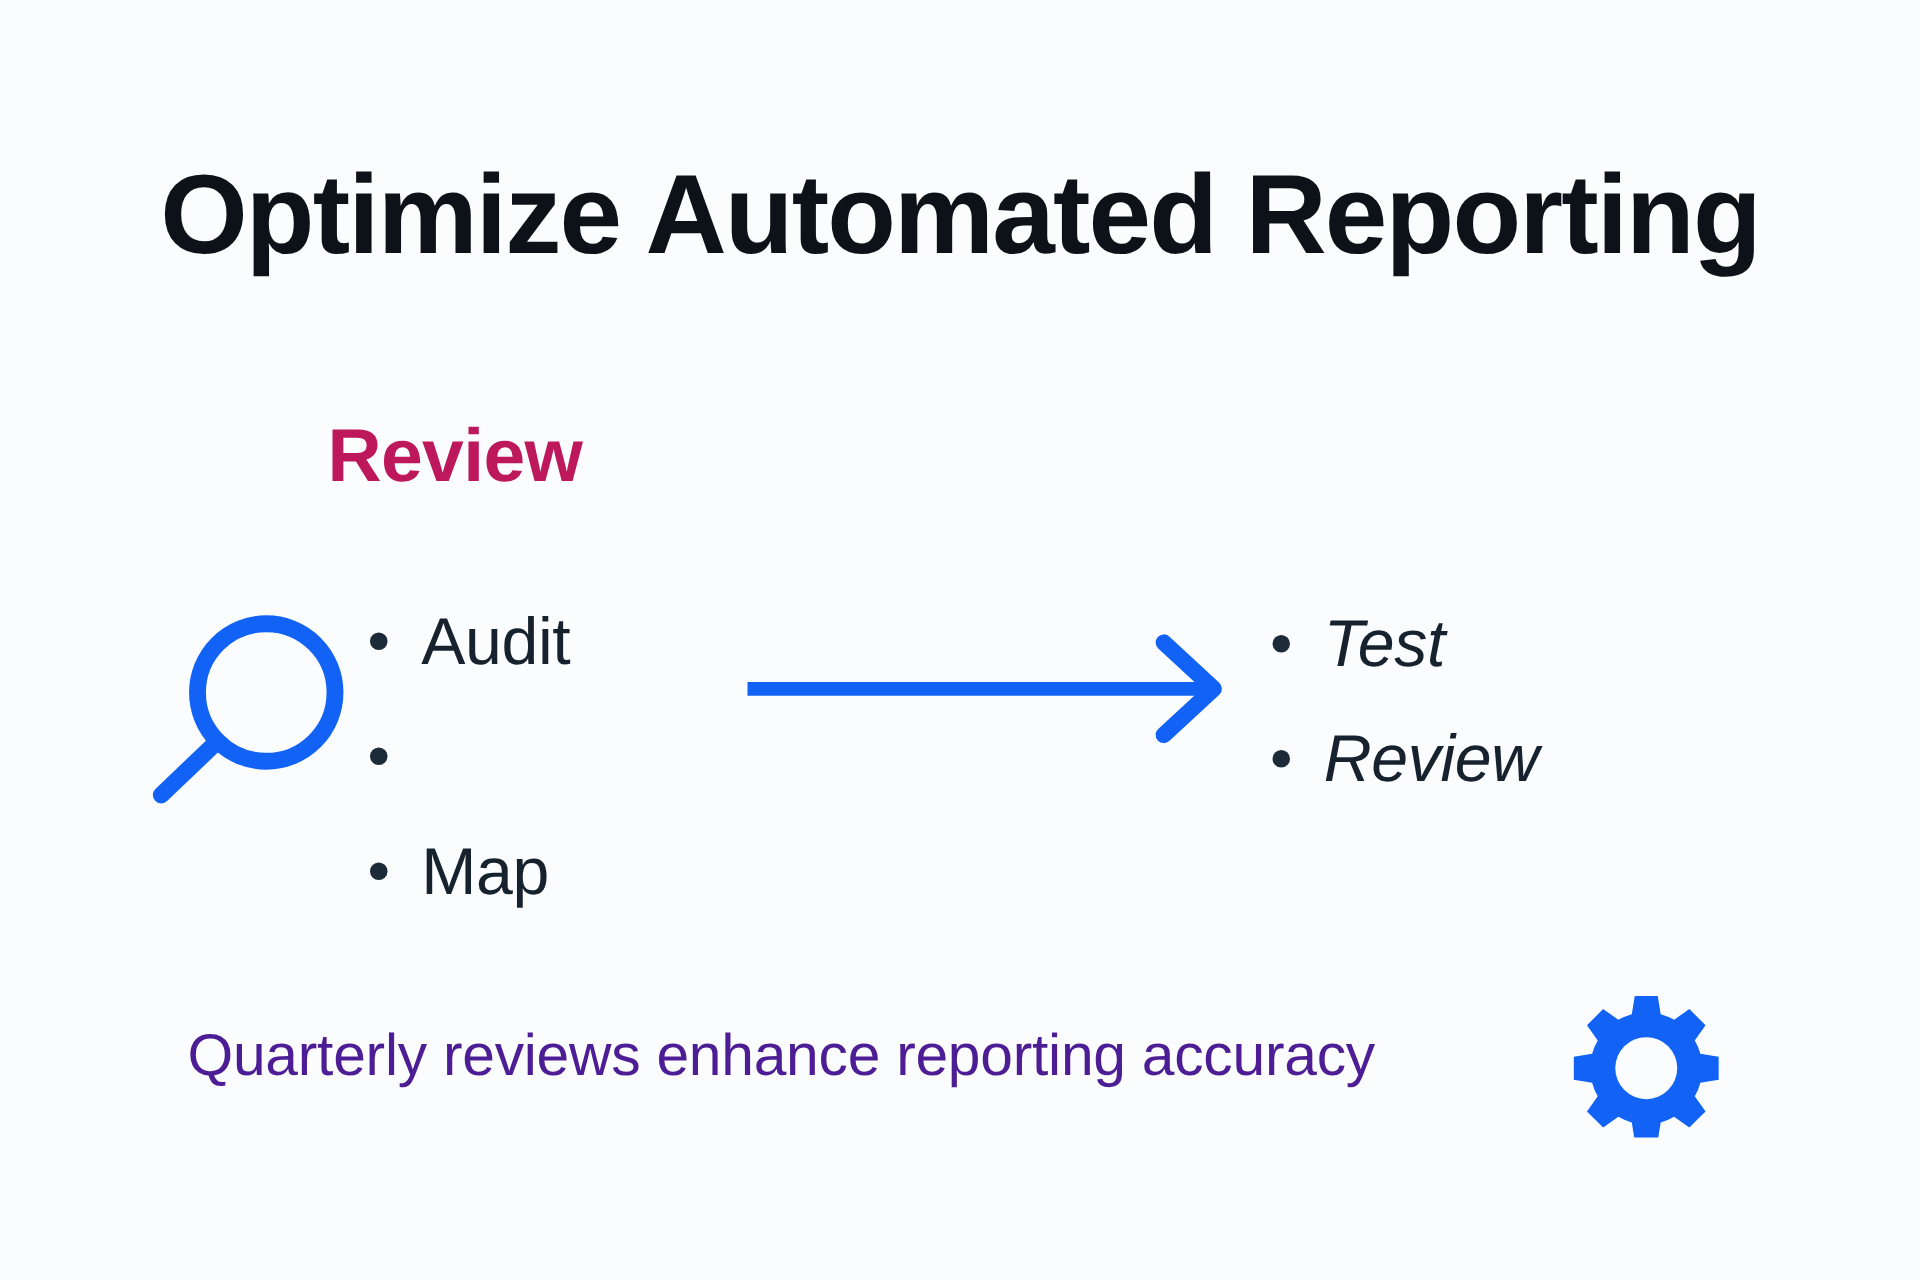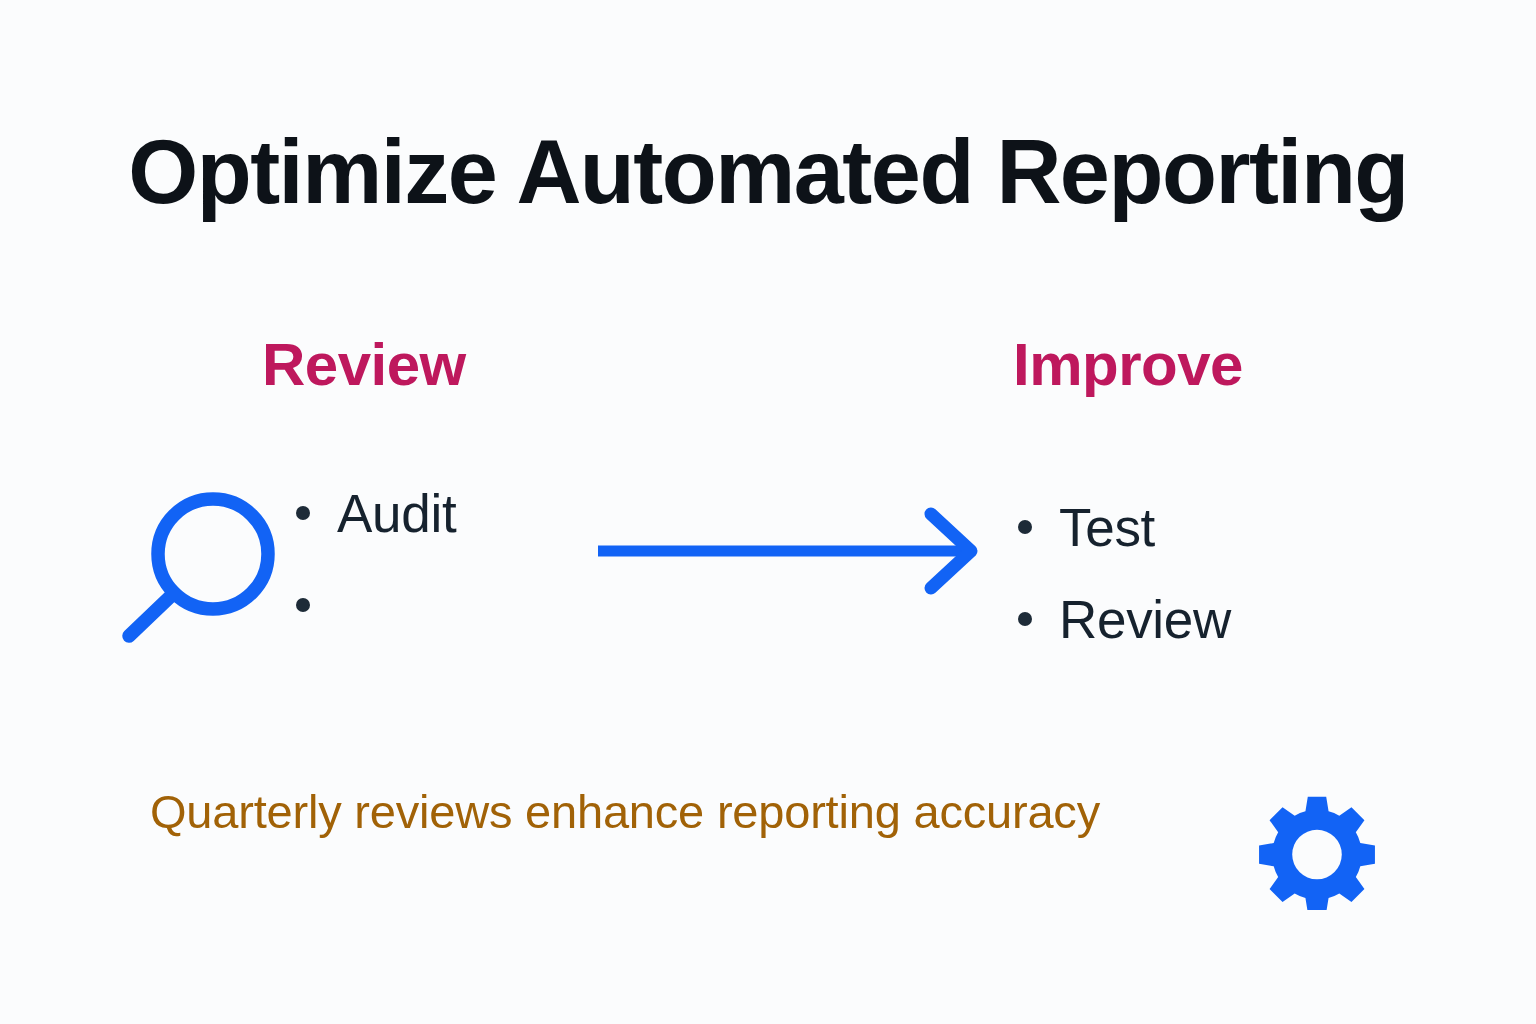--- a/index.html
+++ b/index.html
@@ -51,21 +51,21 @@
   .col-heading.left  { left: 262px;  top: 318px; }
   .col-heading.right { left: 1013px; top: 318px; }
 
   .bullet-list {
     position: absolute;
     margin: 0;
     padding: 0;
     list-style: none;
   }
   .bullet-list.left  { left: 296px;  top: 450px; }
-  .bullet-list.right { left: 1018px; top: 464px; }
+  .bullet-list.right { left: 1018px; top: 452px; font-style: italic; }
 
   .bullet-item {
     display: flex;
     align-items: center;
     height: 92px;
     white-space: nowrap;
     text-align: right;
   }
   .bullet-dot {
     width: 14px;
@@ -103,24 +103,24 @@
     left: 1258px;
     top: 775px;
     width: 118px;
     height: 118px;
   }
 
   
   .caption {
     position: absolute;
     left: 150px;
-    top: 768px;
+    top: 800px;
     font-size: 47px;
     font-weight: 400;
-    color: #a16207;
+    color: #4c1d95;
     letter-spacing: -0.2px;
     line-height: 1.15;
     white-space: nowrap;
   }
 </style>
 </head>
 <body>
 
 <div id="canvas">
 
@@ -136,30 +136,33 @@
   <div class="col-heading left">Review</div>
 
   <ul class="bullet-list left">
     <li class="bullet-item">
       <span class="bullet-dot"></span>
       <span class="bullet-label">Audit</span>
     </li>
     <li class="bullet-item">
       <span class="bullet-dot"></span>
     </li>
+    <li class="bullet-item">
+      <span class="bullet-dot"></span>
+      <span class="bullet-label">Map</span>
+    </li>
   </ul>
 
   <div class="flow-arrow">
     <svg width="400" height="110" viewBox="0 0 400 110" fill="none" xmlns="http://www.w3.org/2000/svg">
       <line x1="8" y1="54" x2="375" y2="54" stroke="#1263f5" stroke-width="11" stroke-linecap="butt"></line>
       <polyline points="341,17 381,54 341,91" stroke="#1263f5" stroke-width="13" stroke-linecap="round" stroke-linejoin="round" fill="none"></polyline>
     </svg>
   </div>
 
-  <div class="col-heading right">Improve</div>
 
   <ul class="bullet-list right">
     <li class="bullet-item">
       <span class="bullet-dot"></span>
       <span class="bullet-label">Test</span>
     </li>
     <li class="bullet-item">
       <span class="bullet-dot"></span>
       <span class="bullet-label">Review</span>
     </li>

